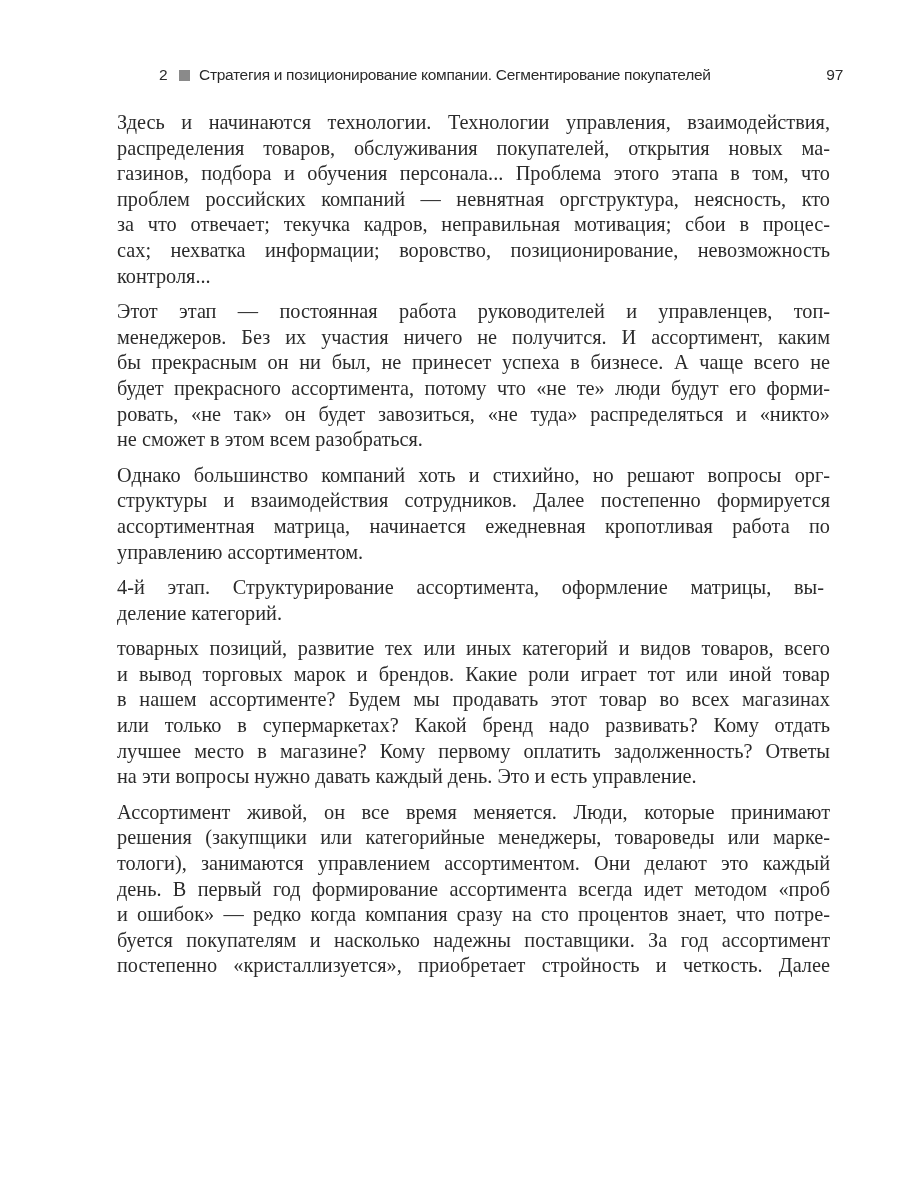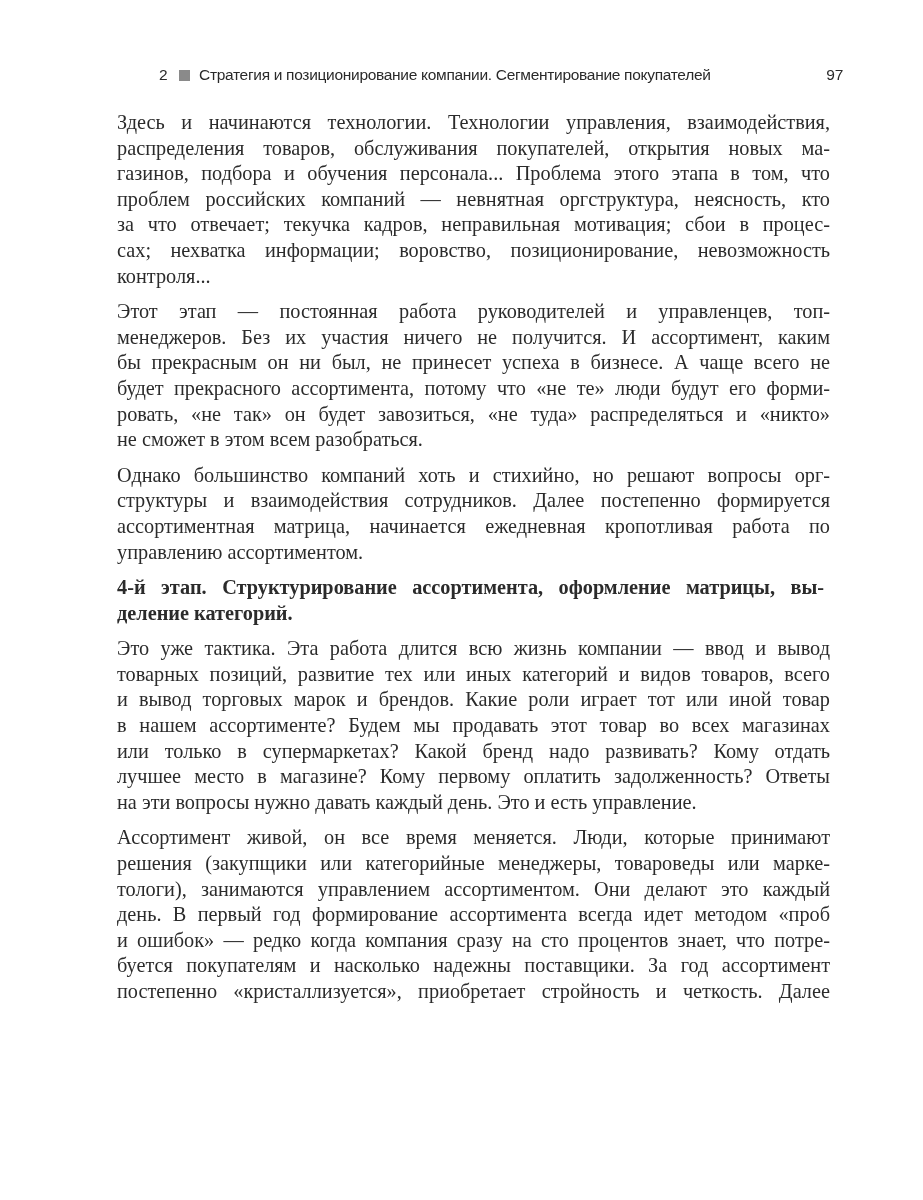--- a/index.html
+++ b/index.html
@@ -15,21 +15,21 @@
     .rh-title { position: absolute; left: 40px; top: 0; white-space: nowrap; }
     .rh-page { position: absolute; right: 0; top: 0; }
     .body-text {
       position: absolute; left: 117px; top: 110px; width: 725px;
       font-family: "Liberation Serif", serif; font-size: 20.3px; line-height: 25.6px;
       color: #2b2b2b;
     }
     .para { margin: 0 12px 10px 0; text-align: justify; }
     .para .ln { display: block; text-align: justify; text-align-last: justify; white-space: nowrap; }
     .para .ln.last { text-align-last: left; }
-    .heading { margin: 0 18px 10px 0; font-weight: bold; }
+    .heading { margin: 0 18px 10px 0; font-weight: normal; }
     .heading .ln { display: block; text-align: justify; text-align-last: justify; white-space: nowrap; }
     .heading .ln.last { text-align-last: left; }
   </style>
 </head>
 <body>
 
 <div class="page">
 
   <div class="running-head">
     <span class="rh-num">2</span>
@@ -65,21 +65,20 @@
       <span class="ln">ассортиментная матрица, начинается ежедневная кропотливая работа по</span>
       <span class="ln last">управлению ассортиментом.</span>
     </p>
 
     <p class="heading">
       <span class="ln">4-й этап. Структурирование ассортимента, оформление матрицы, вы-</span>
       <span class="ln last">деление категорий.</span>
     </p>
 
     <p class="para">
-      <span class="ln">Это уже тактика. Эта работа длится всю жизнь компании — ввод и вывод</span>
       <span class="ln">товарных позиций, развитие тех или иных категорий и видов товаров, всего</span>
       <span class="ln">и вывод торговых марок и брендов. Какие роли играет тот или иной товар</span>
       <span class="ln">в нашем ассортименте? Будем мы продавать этот товар во всех магазинах</span>
       <span class="ln">или только в супермаркетах? Какой бренд надо развивать? Кому отдать</span>
       <span class="ln">лучшее место в магазине? Кому первому оплатить задолженность? Ответы</span>
       <span class="ln last">на эти вопросы нужно давать каждый день. Это и есть управление.</span>
     </p>
 
     <p class="para">
       <span class="ln">Ассортимент живой, он все время меняется. Люди, которые принимают</span>

